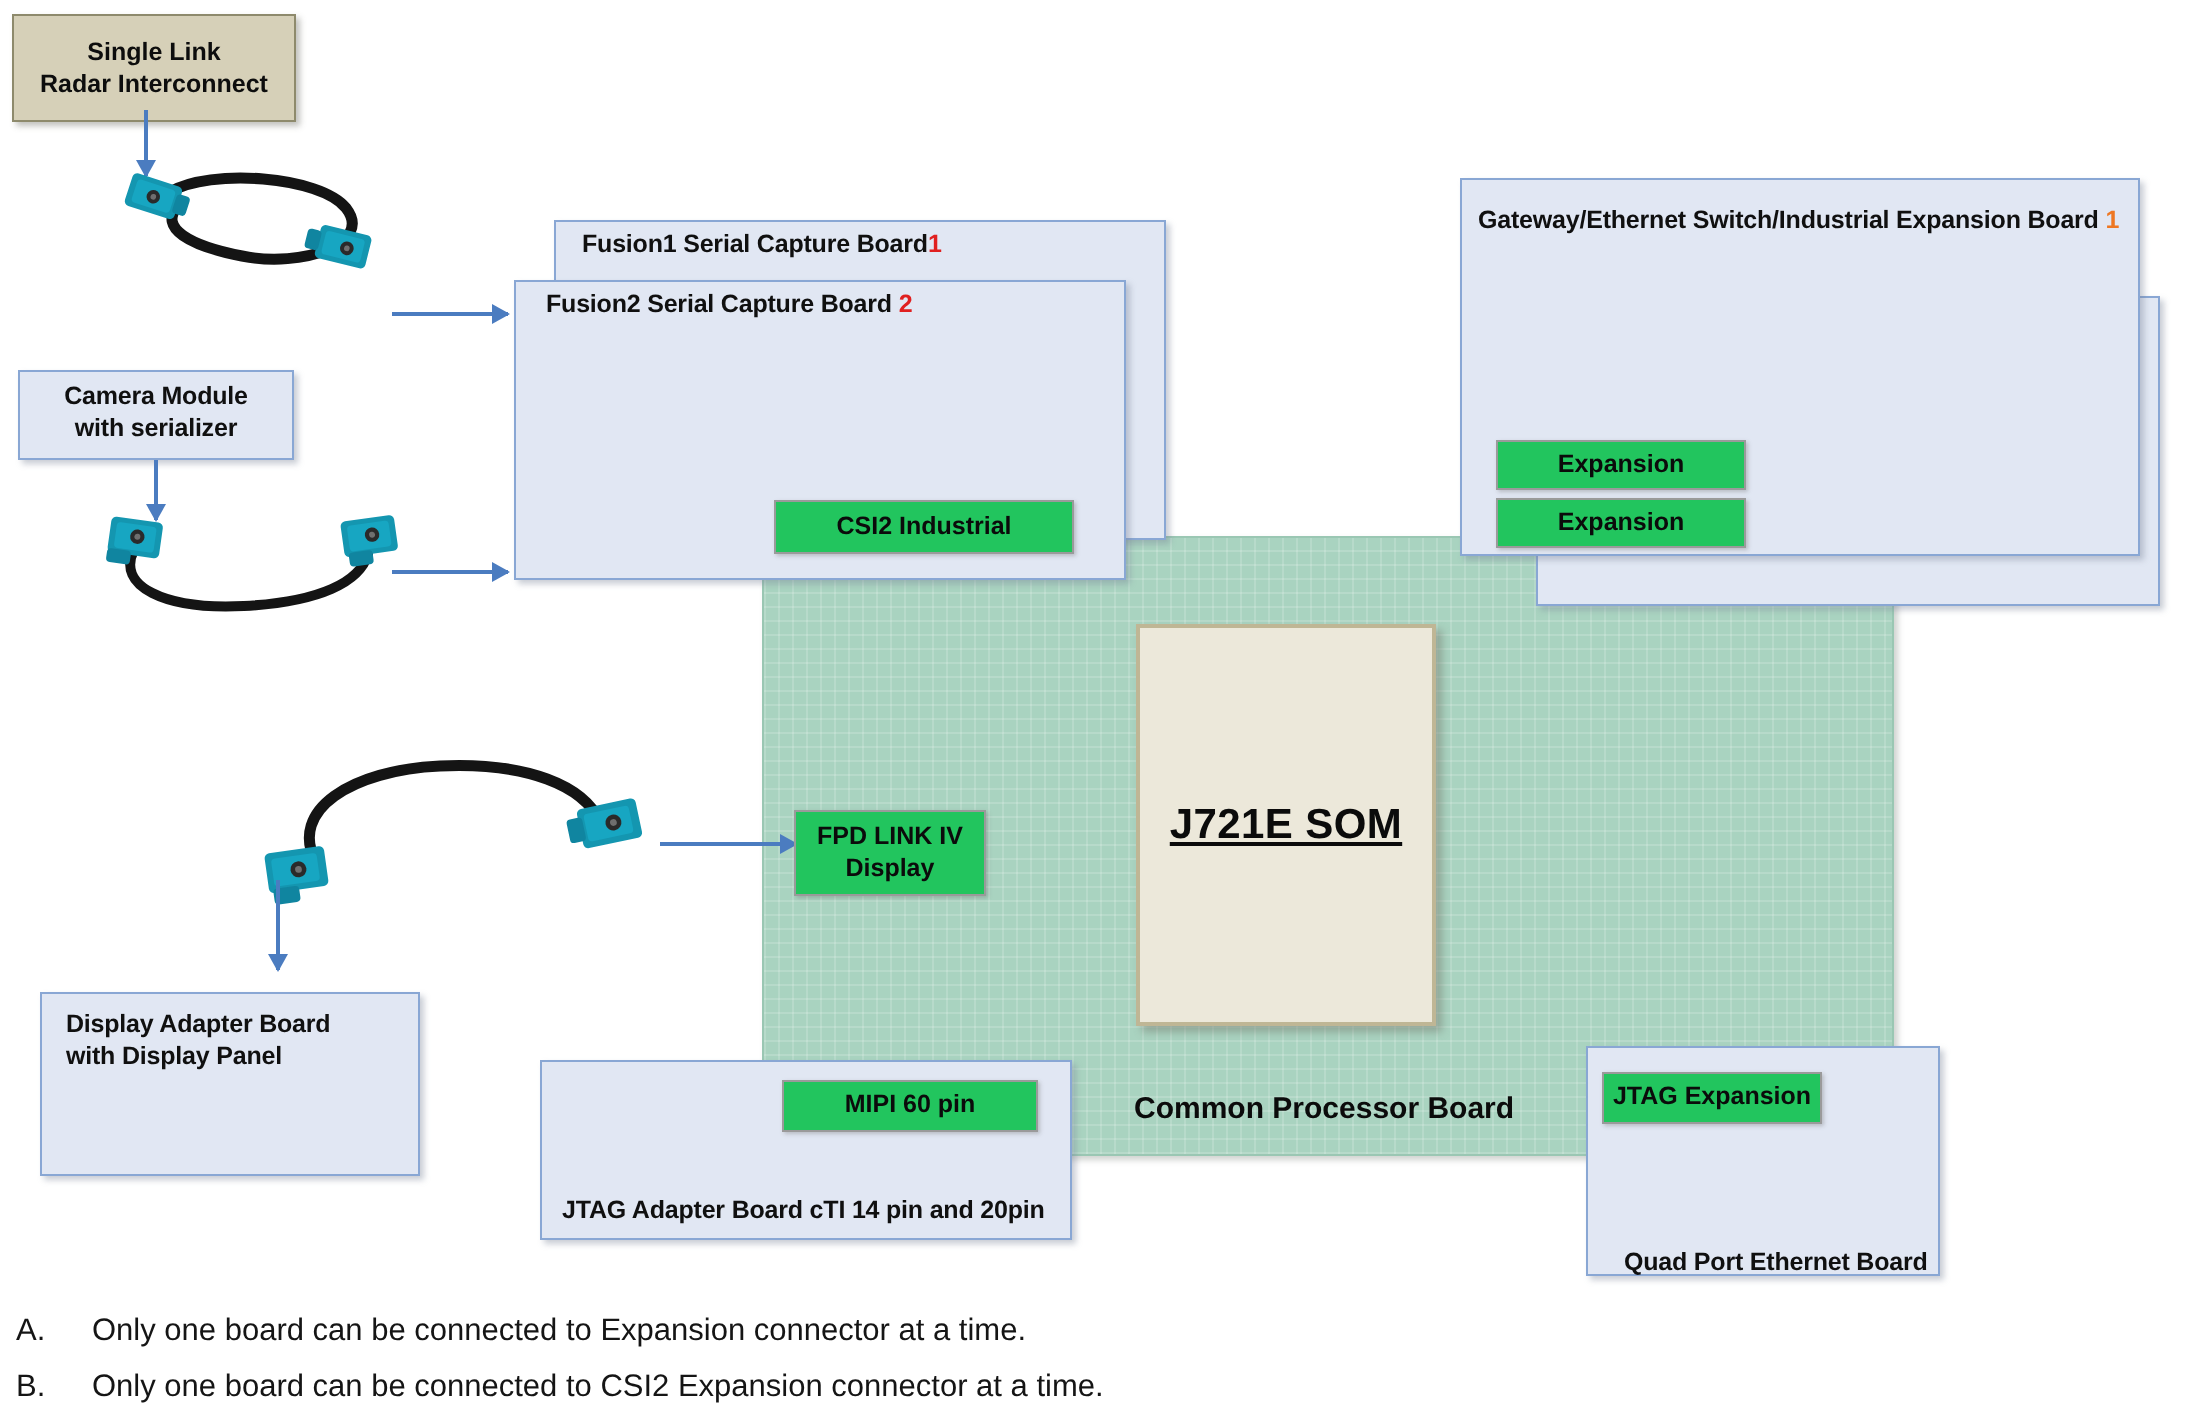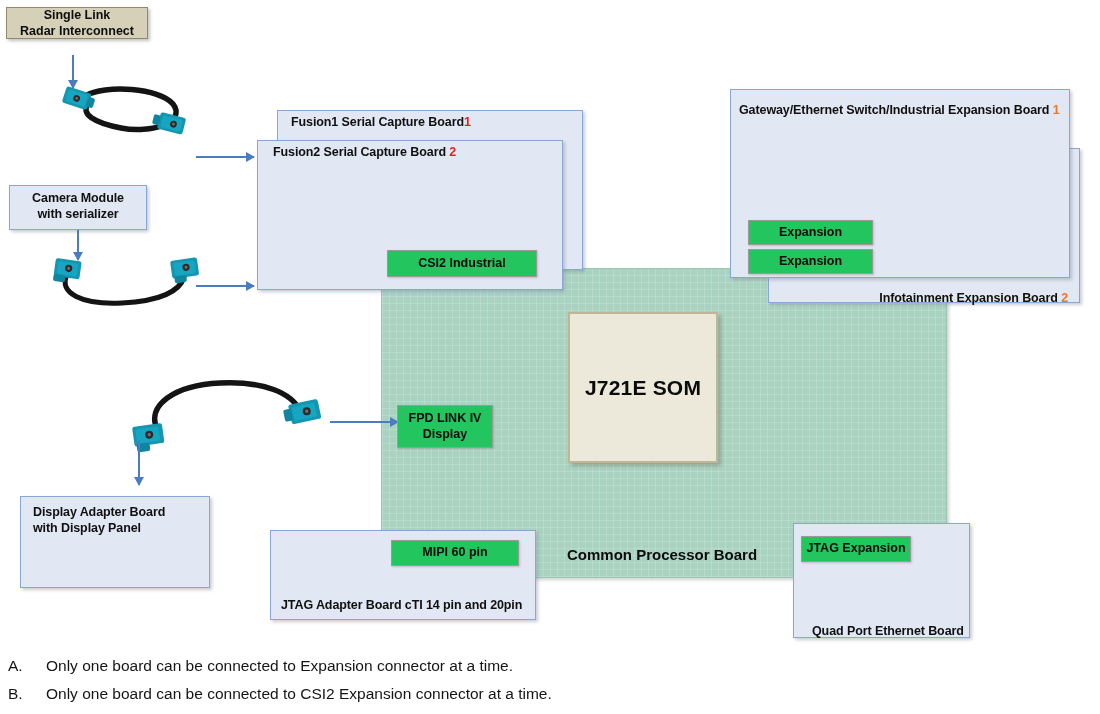--- a/index.html
+++ b/index.html
@@ -155,25 +155,25 @@
   .note-text{flex:1;}
 </style>
 </head>
 <body>
 
 <div id="canvas">
 
   <div class="greenboard" style="left:381px;top:268px;width:566px;height:310px;"></div>
   <div class="green-label" style="left:567px;top:546px;">Common Processor Board</div>
 
-  <div class="som" style="left:568px;top:312px;width:150px;height:151px;">
+  <div class="som" style="left:568px;top:312px;width:150px;height:201px;text-decoration:underline;">
     <span>J721E SOM</span>
   </div>
 
-  <div class="tanbox" style="left:6px;top:7px;width:142px;height:32px;">
+  <div class="tanbox" style="left:6px;top:7px;width:142px;height:54px;">
     <div>
       <span>Single Link</span><br>
       <span>Radar Interconnect</span>
     </div>
   </div>
 
   <div class="arrow-v" style="left:72px;top:55px;height:33px;"></div>
 
   <div class="cable" style="left:55px;top:78px;">
     <svg width="150" height="70" viewBox="0 0 150 70">
@@ -236,23 +236,20 @@
   <div class="panel" style="left:257px;top:140px;width:306px;height:150px;"></div>
   <div class="panel-label" style="left:273px;top:145px;">
     <span>Fusion2 Serial Capture Board</span> <span class="sup-red">2</span>
   </div>
 
   <div class="greyblock" style="left:387px;top:250px;width:150px;height:27px;">
     <span>CSI2 Industrial</span>
   </div>
 
   <div class="panel" style="left:768px;top:148px;width:312px;height:155px;"></div>
-  <div class="panel-label" style="left:768px;top:291px;width:300px;text-align:right;">
-    <span>Infotainment Expansion Board</span> <span class="sup-orange">2</span>
-  </div>
 
   <div class="panel" style="left:730px;top:89px;width:340px;height:189px;"></div>
   <div class="panel-label" style="left:739px;top:103px;">
     <span>Gateway/Ethernet Switch/Industrial Expansion Board</span> <span class="sup-orange">1</span>
   </div>
 
   <div class="greyblock" style="left:748px;top:220px;width:125px;height:25px;">
     <span>Expansion</span>
   </div>
   <div class="greyblock" style="left:748px;top:249px;width:125px;height:25px;">

